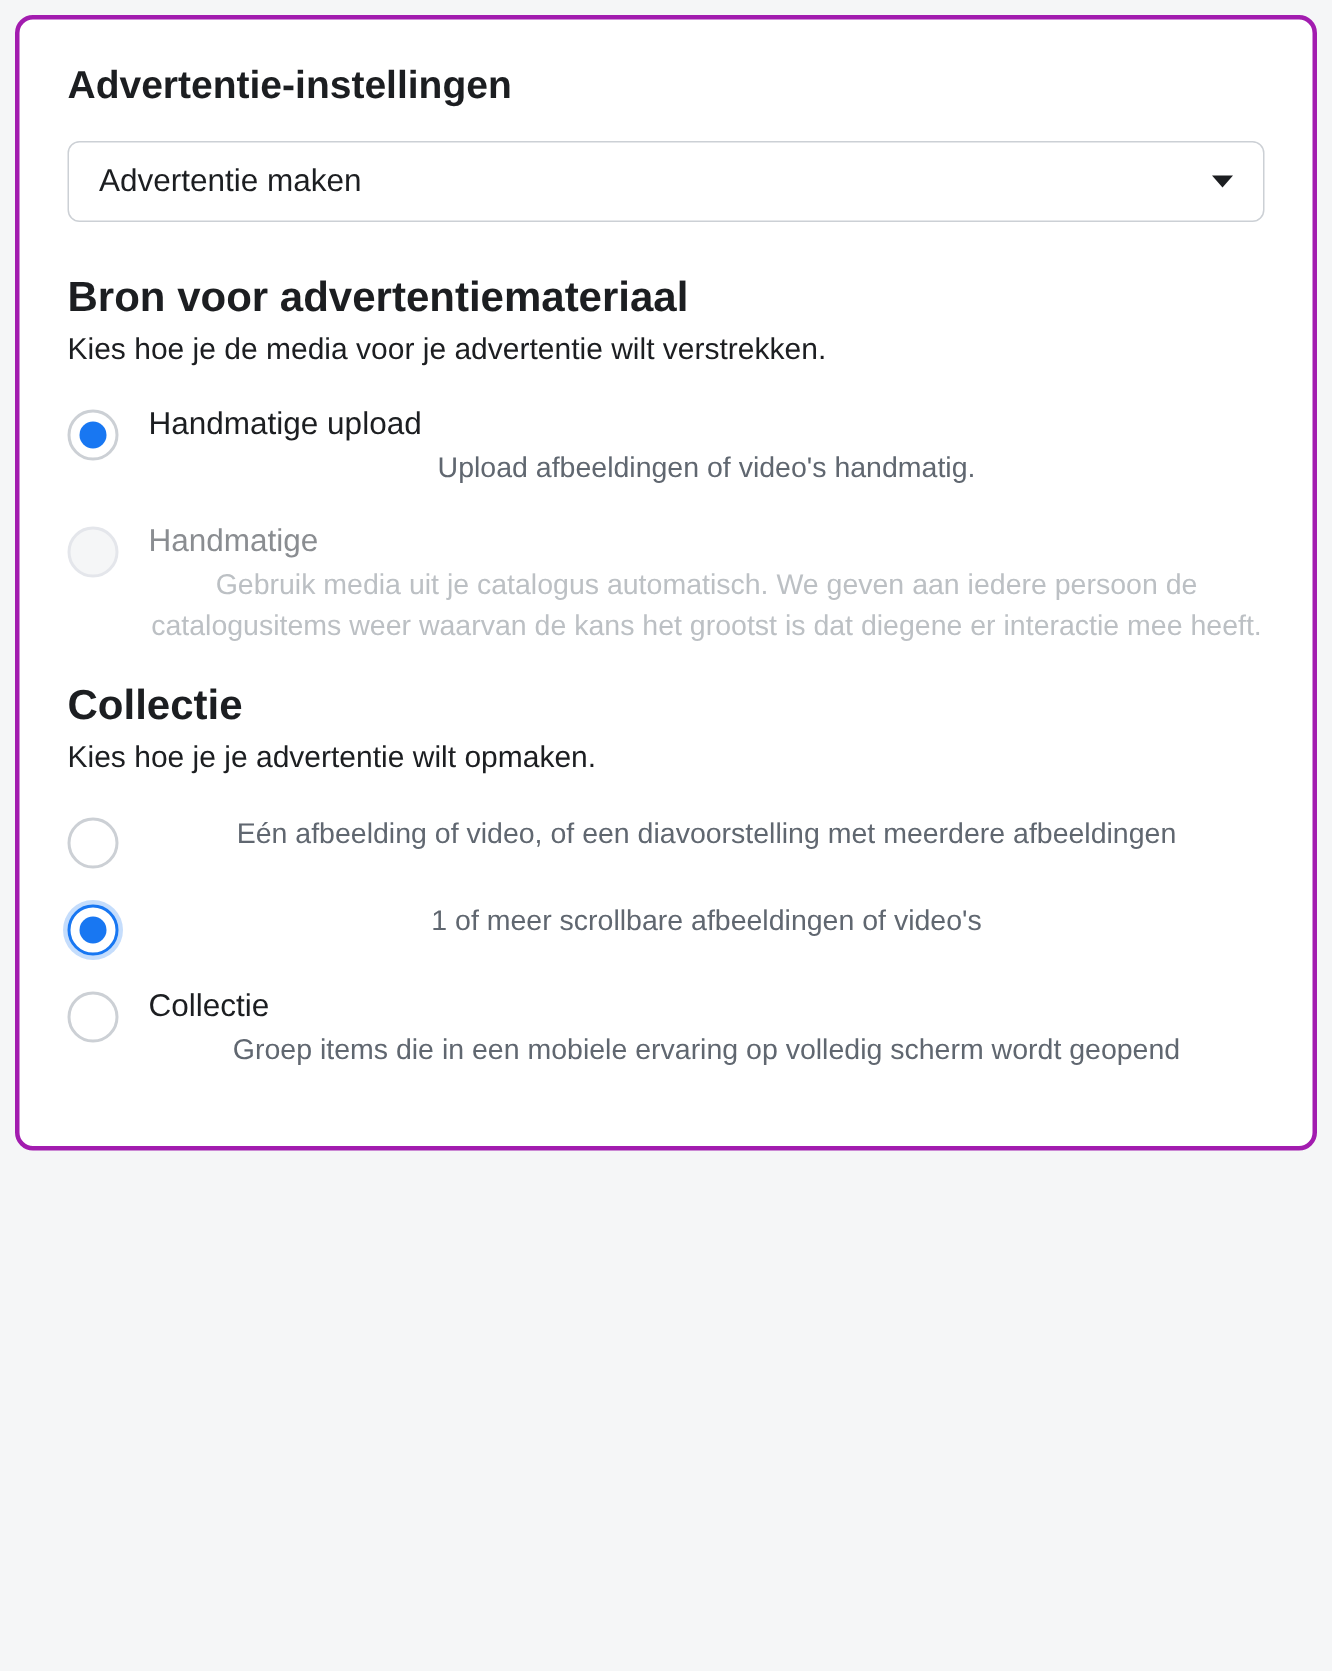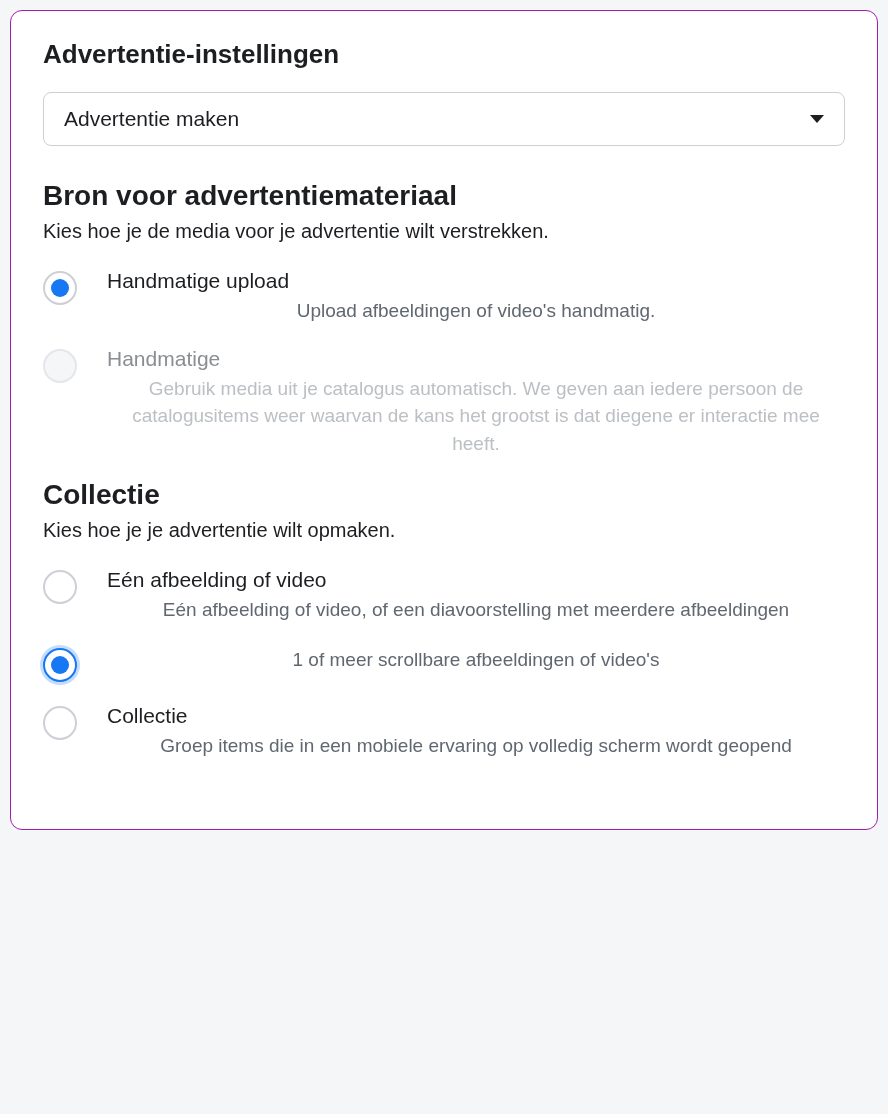--- a/index.html
+++ b/index.html
@@ -8,23 +8,23 @@
       padding: 0;
     }
     body {
       font-family: -apple-system, BlinkMacSystemFont, "Segoe UI", Helvetica, Arial, sans-serif;
       background: #f5f6f7;
       padding: 10px;
       width: 888px;
     }
     .card {
       background: #ffffff;
-      border: 1px solid #a21caf;
+      border: 3px solid #a21caf;
       border-radius: 12px;
-      padding: 28px 32px 48px 32px;
+      padding: 28px 32px 28px 32px;
     }
     .card-title {
       font-size: 26px;
       font-weight: 700;
       color: #1c1e21;
       margin-bottom: 22px;
     }
     .dropdown {
       display: flex;
       align-items: center;
@@ -97,21 +97,20 @@
       background: #1877f2;
       border-radius: 50%;
     }
     .radio.disabled {
       border: 2px solid #e4e6eb;
       background: #f5f6f7;
       cursor: default;
     }
     .option-text {
       flex: 1;
-      margin-left: 10px;
     }
     .option-title {
       font-size: 21px;
       font-weight: 400;
       color: #1c1e21;
       margin-bottom: 4px;
     }
     .option-desc {
       font-size: 19px;
       color: #606770;
@@ -162,21 +161,20 @@
     </div>
   </div>
 
   <div class="section-block">
     <div class="section-title">Collectie</div>
     <div class="section-desc">Kies hoe je je advertentie wilt opmaken.</div>
 
     <div class="option">
       <div class="radio"></div>
       <div class="option-text">
-        <div class="option-title">Eén afbeelding of video</div>
         <div class="option-desc">Eén afbeelding of video, of een diavoorstelling met meerdere afbeeldingen</div>
       </div>
     </div>
 
     <div class="option">
       <div class="radio selected">
           <div class="radio-dot"></div>
         </div>
       <div class="option-text">
         <div class="option-desc">1 of meer scrollbare afbeeldingen of video's</div>

